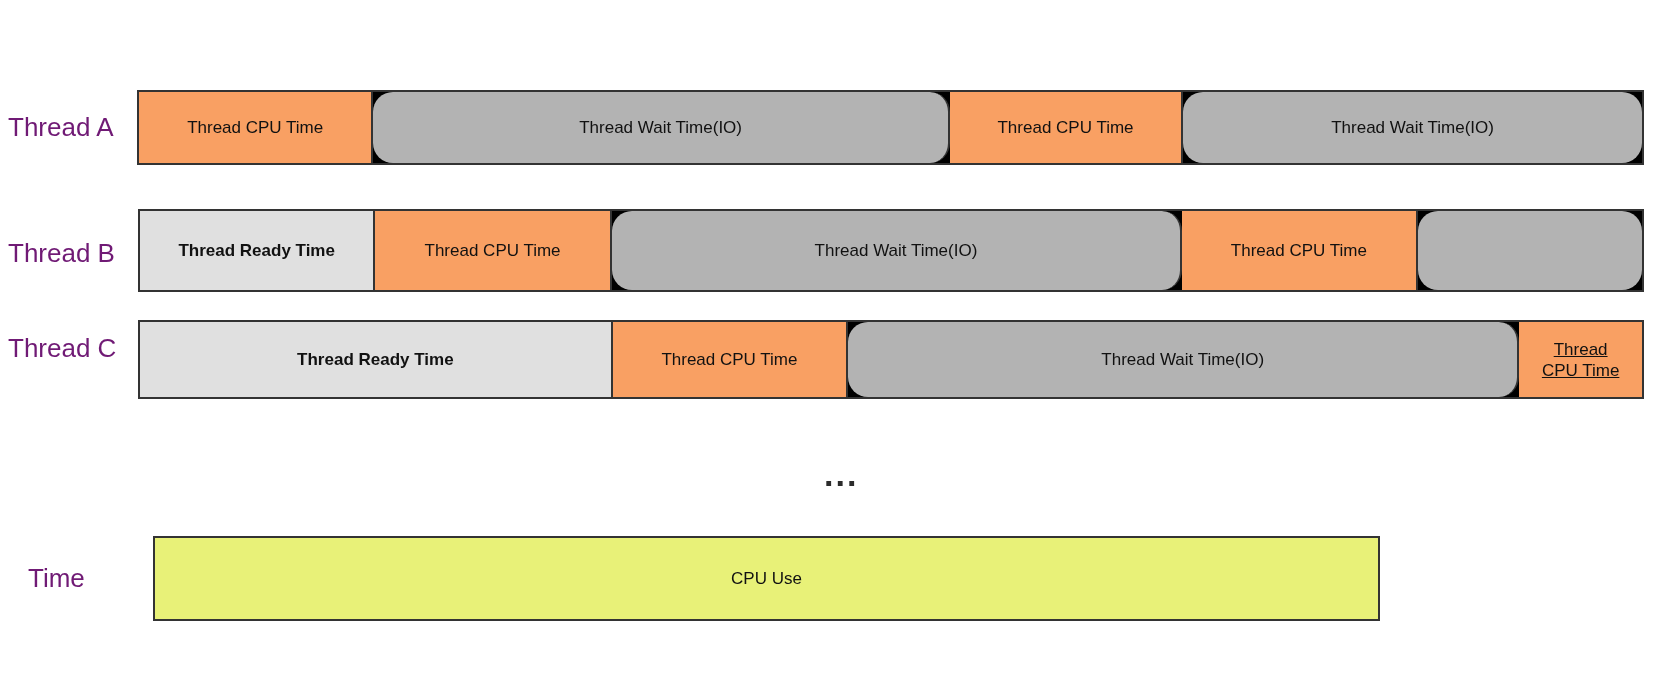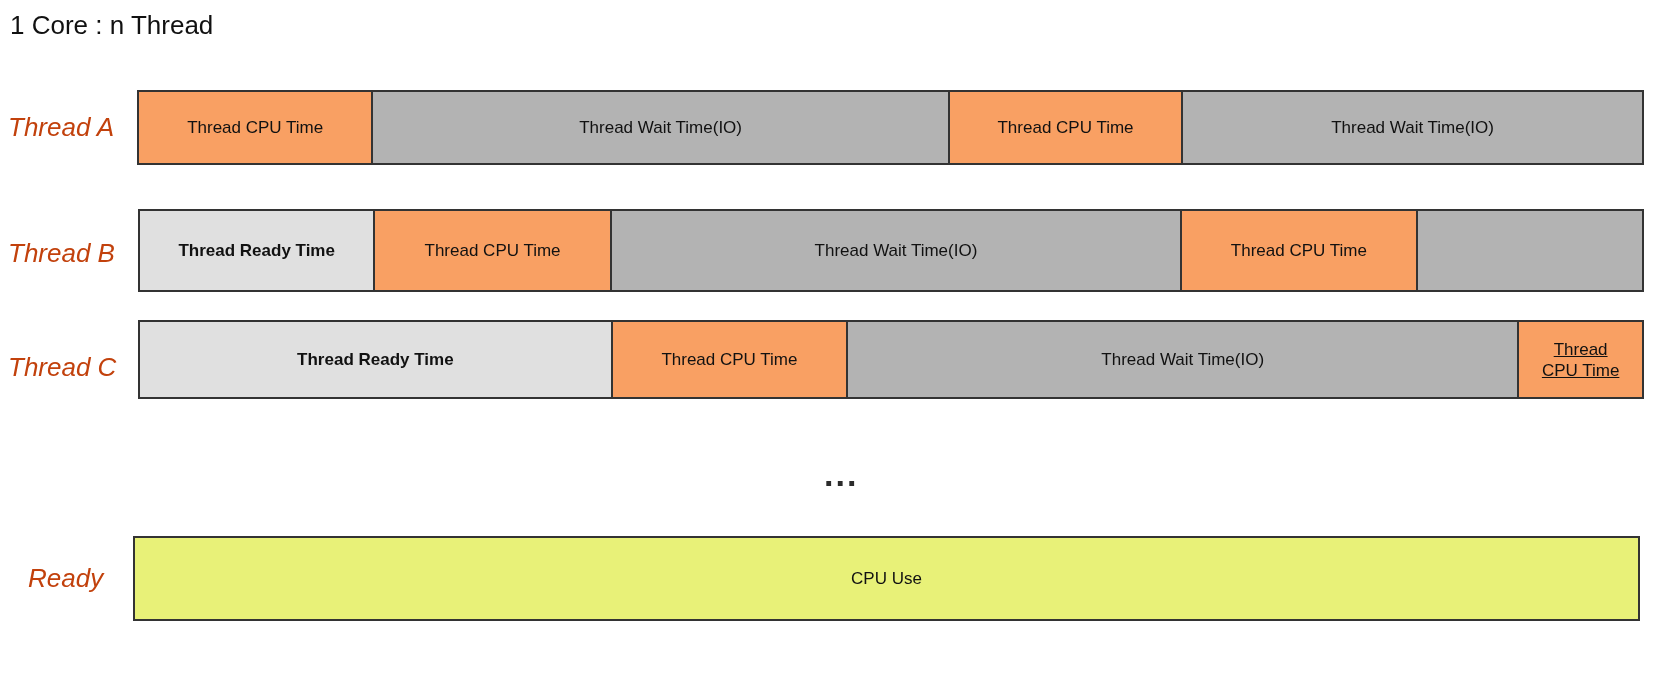--- a/index.html
+++ b/index.html
@@ -28,24 +28,23 @@
     font-size: 26px;
     line-height: 30px;
     color: #111111;
     white-space: nowrap;
   }
 
   .row-label {
     position: absolute;
     font-size: 26px;
     line-height: 30px;
-    color: #c2410c;
+    color: #701a75;
     white-space: nowrap;
     text-align: left;
-    font-style: italic;
   }
 
   .bar {
     position: absolute;
     display: flex;
     box-sizing: border-box;
     border: 2px solid #333333;
     background: #000000;
   }
 
@@ -58,21 +57,21 @@
     font-size: 17px;
     line-height: 21px;
     color: #111111;
     border-right: 2px solid #333333;
     overflow: hidden;
     padding: 0 2px;
   }
   .seg:last-child { border-right: none; }
 
   .seg-cpu   { background: #F9A063; }
-  .seg-wait  { background: #B3B3B3; }
+  .seg-wait  { background: #B3B3B3; border-radius: 20px; }
   .seg-ready { background: #E0E0E0; font-weight: bold; }
   .seg-core  { background: #E8F178; }
 
   .seg-label {
     white-space: pre-line;
   }
 
   .ellipsis {
     position: absolute;
     font-size: 34px;
@@ -81,21 +80,20 @@
     letter-spacing: 2px;
     color: #2b2b2b;
     white-space: nowrap;
   }
 </style>
 </head>
 <body>
 
 <div id="diagram">
 
-  <div class="title">1 Core : n Thread</div>
 
   <div id="rows-container">
       <div class="row-label" style="left: 8px; top: 112px;">Thread A</div>
       <div class="bar" style="left: 137px; top: 90px; width: 1507px; height: 75px;">
         <div class="seg seg-cpu" style="flex: 0 0 15.5939%;">
           <span class="seg-label">Thread CPU Time</span>
         </div>
         <div class="seg seg-wait" style="flex: 0 0 38.3543%;">
           <span class="seg-label">Thread Wait Time(IO)</span>
         </div>
@@ -117,38 +115,38 @@
         <div class="seg seg-wait" style="flex: 0 0 37.9814%;">
           <span class="seg-label">Thread Wait Time(IO)</span>
         </div>
         <div class="seg seg-cpu" style="flex: 0 0 15.6707%;">
           <span class="seg-label">Thread CPU Time</span>
         </div>
         <div class="seg seg-wait" style="flex: 0 0 14.9402%;">
           <span class="seg-label"></span>
         </div>
       </div>
-      <div class="row-label" style="left: 8px; top: 352px; text-align: right;">Thread C</div>
+      <div class="row-label" style="left: 8px; top: 333px; text-align: right;">Thread C</div>
       <div class="bar" style="left: 138px; top: 320px; width: 1506px; height: 79px;">
         <div class="seg seg-ready" style="flex: 0 0 31.4741%;">
           <span class="seg-label">Thread Ready Time</span>
         </div>
         <div class="seg seg-cpu" style="flex: 0 0 15.6707%;">
           <span class="seg-label">Thread CPU Time</span>
         </div>
         <div class="seg seg-wait" style="flex: 0 0 44.6879%;">
           <span class="seg-label">Thread Wait Time(IO)</span>
         </div>
         <div class="seg seg-cpu" style="flex: 0 0 8.16733%; text-decoration: underline;">
           <span class="seg-label">Thread
 CPU Time</span>
         </div>
       </div>
-      <div class="row-label" style="left: 28px; top: 563px;">Ready</div>
-      <div class="bar" style="left: 133px; top: 536px; width: 1507px; height: 85px;">
+      <div class="row-label" style="left: 28px; top: 563px;">Time</div>
+      <div class="bar" style="left: 153px; top: 536px; width: 1227px; height: 85px;">
         <div class="seg seg-core" style="flex: 0 0 100%;">
           <span class="seg-label">CPU Use</span>
         </div>
       </div>
     </div>
 
   <div class="ellipsis" id="ellipsis" style="left: 824px; top: 464px;">...</div>
 
 </div>
 

